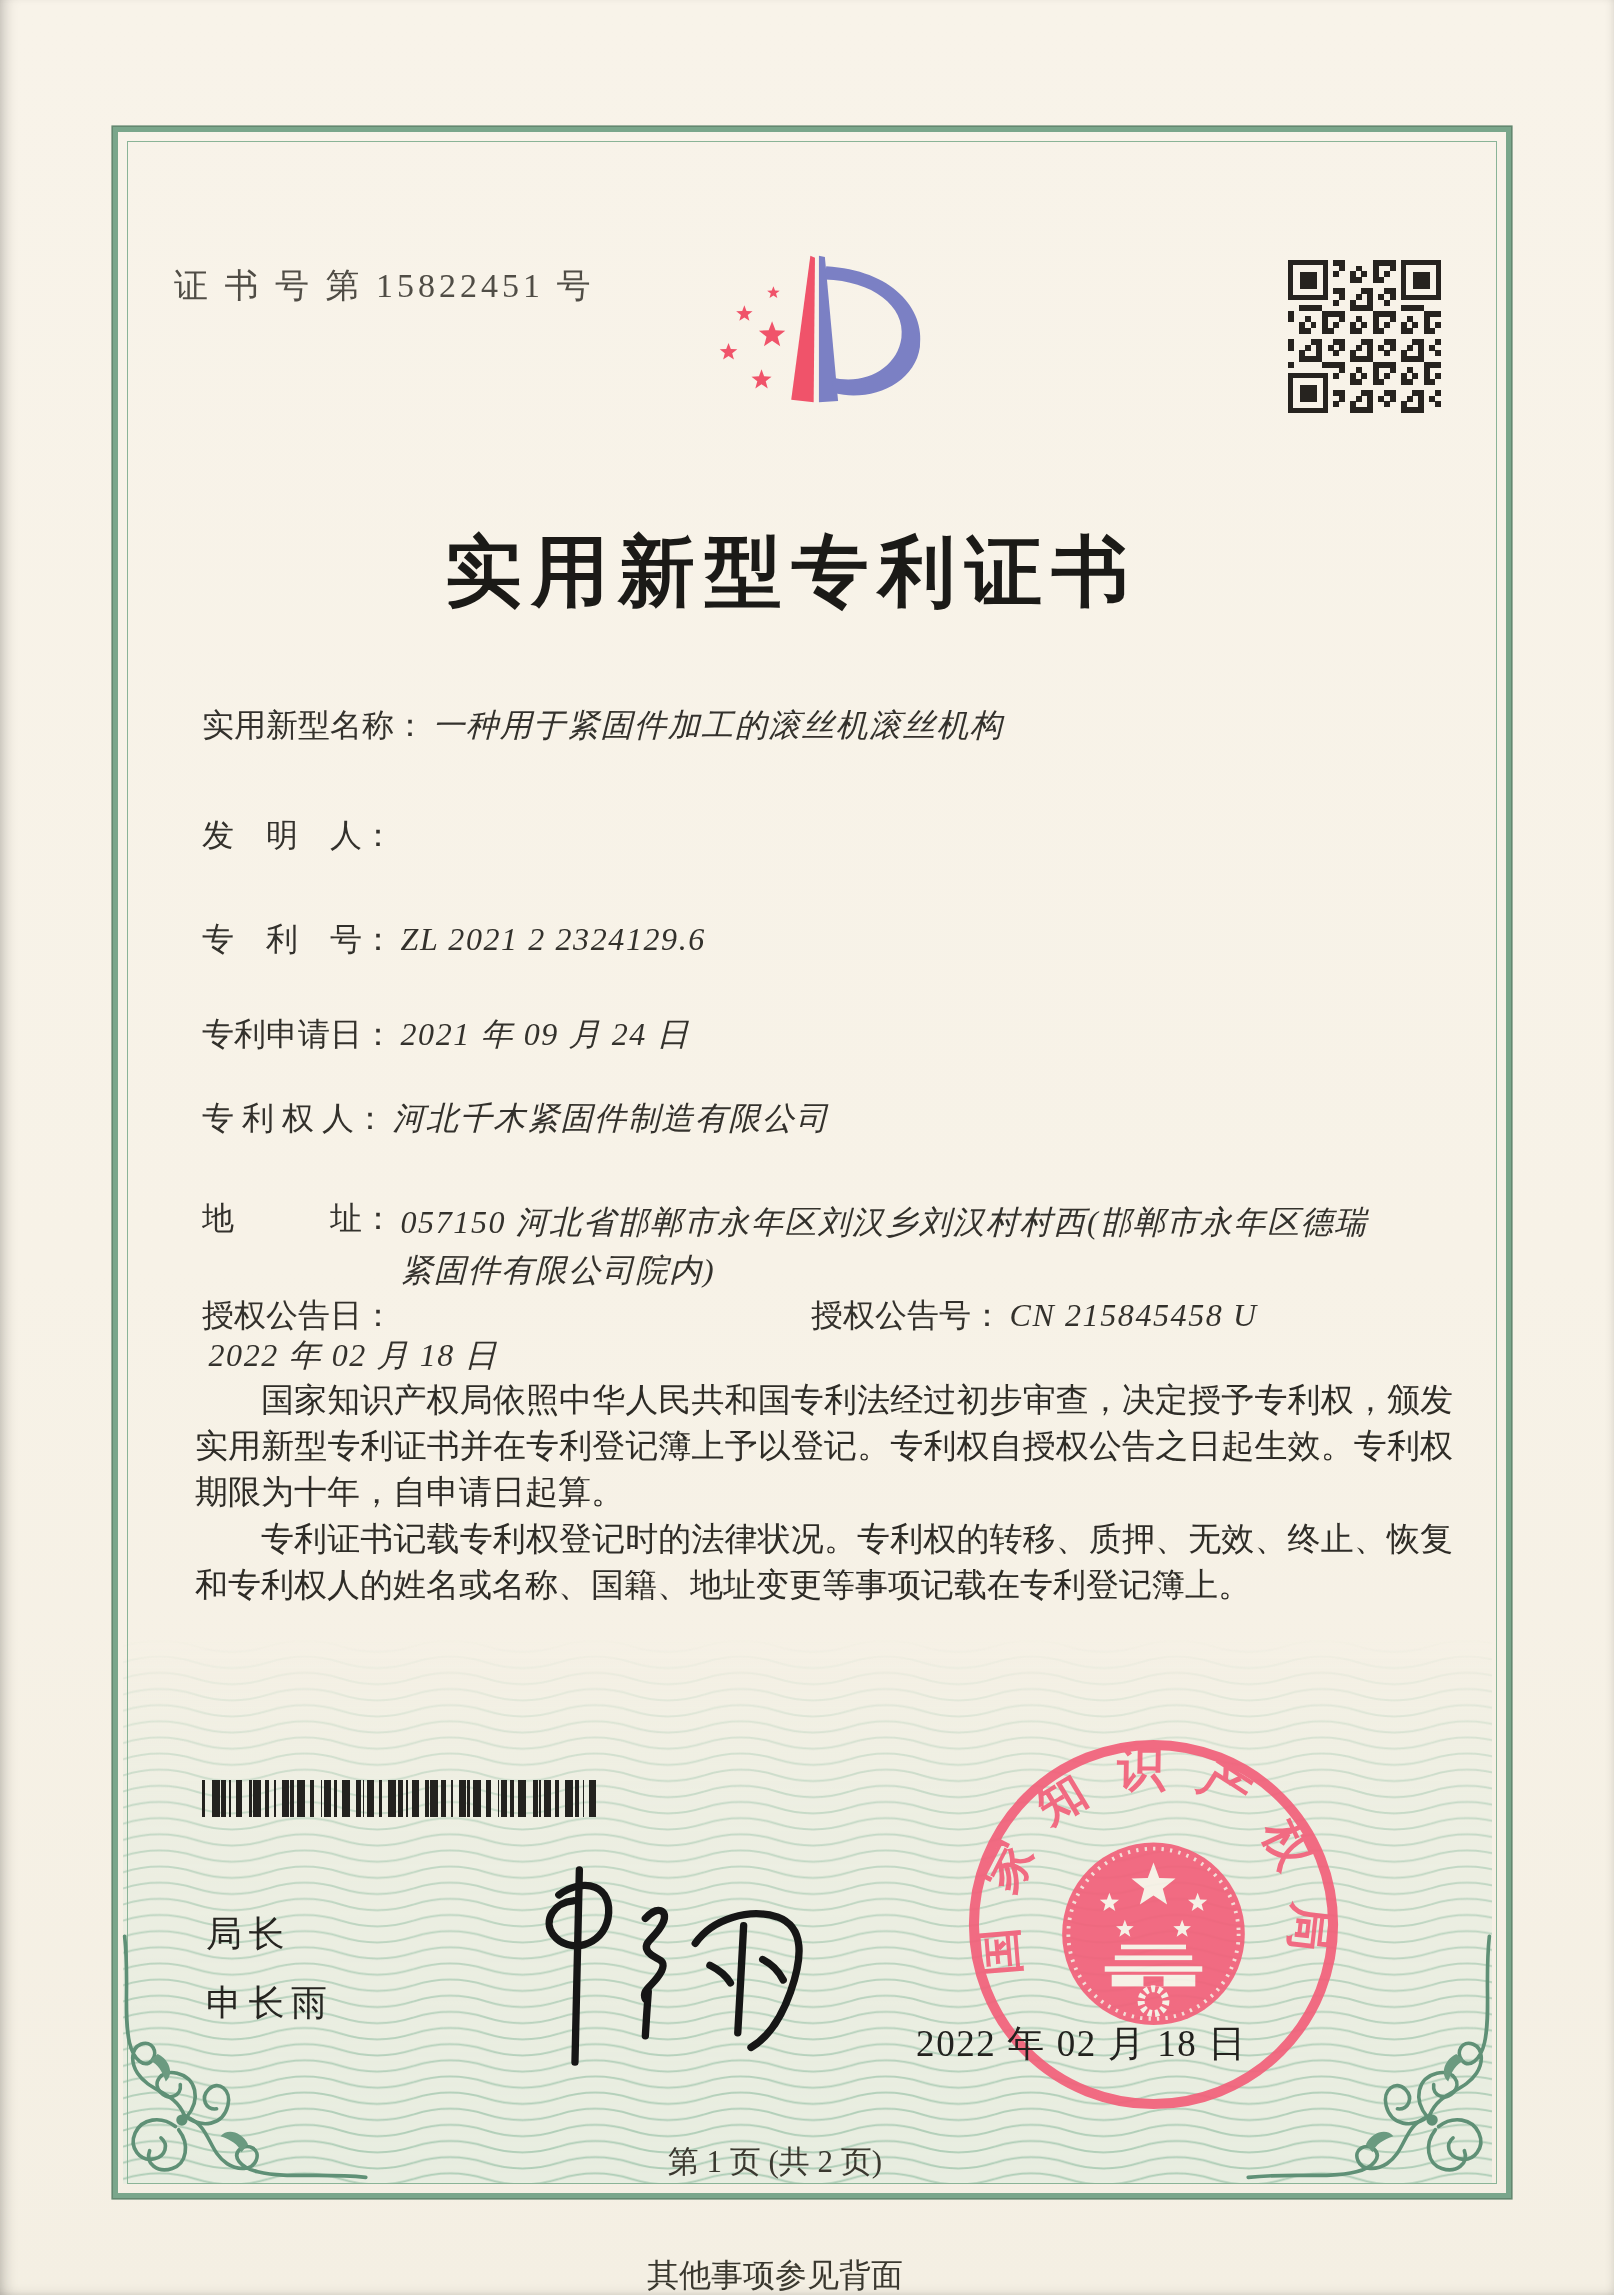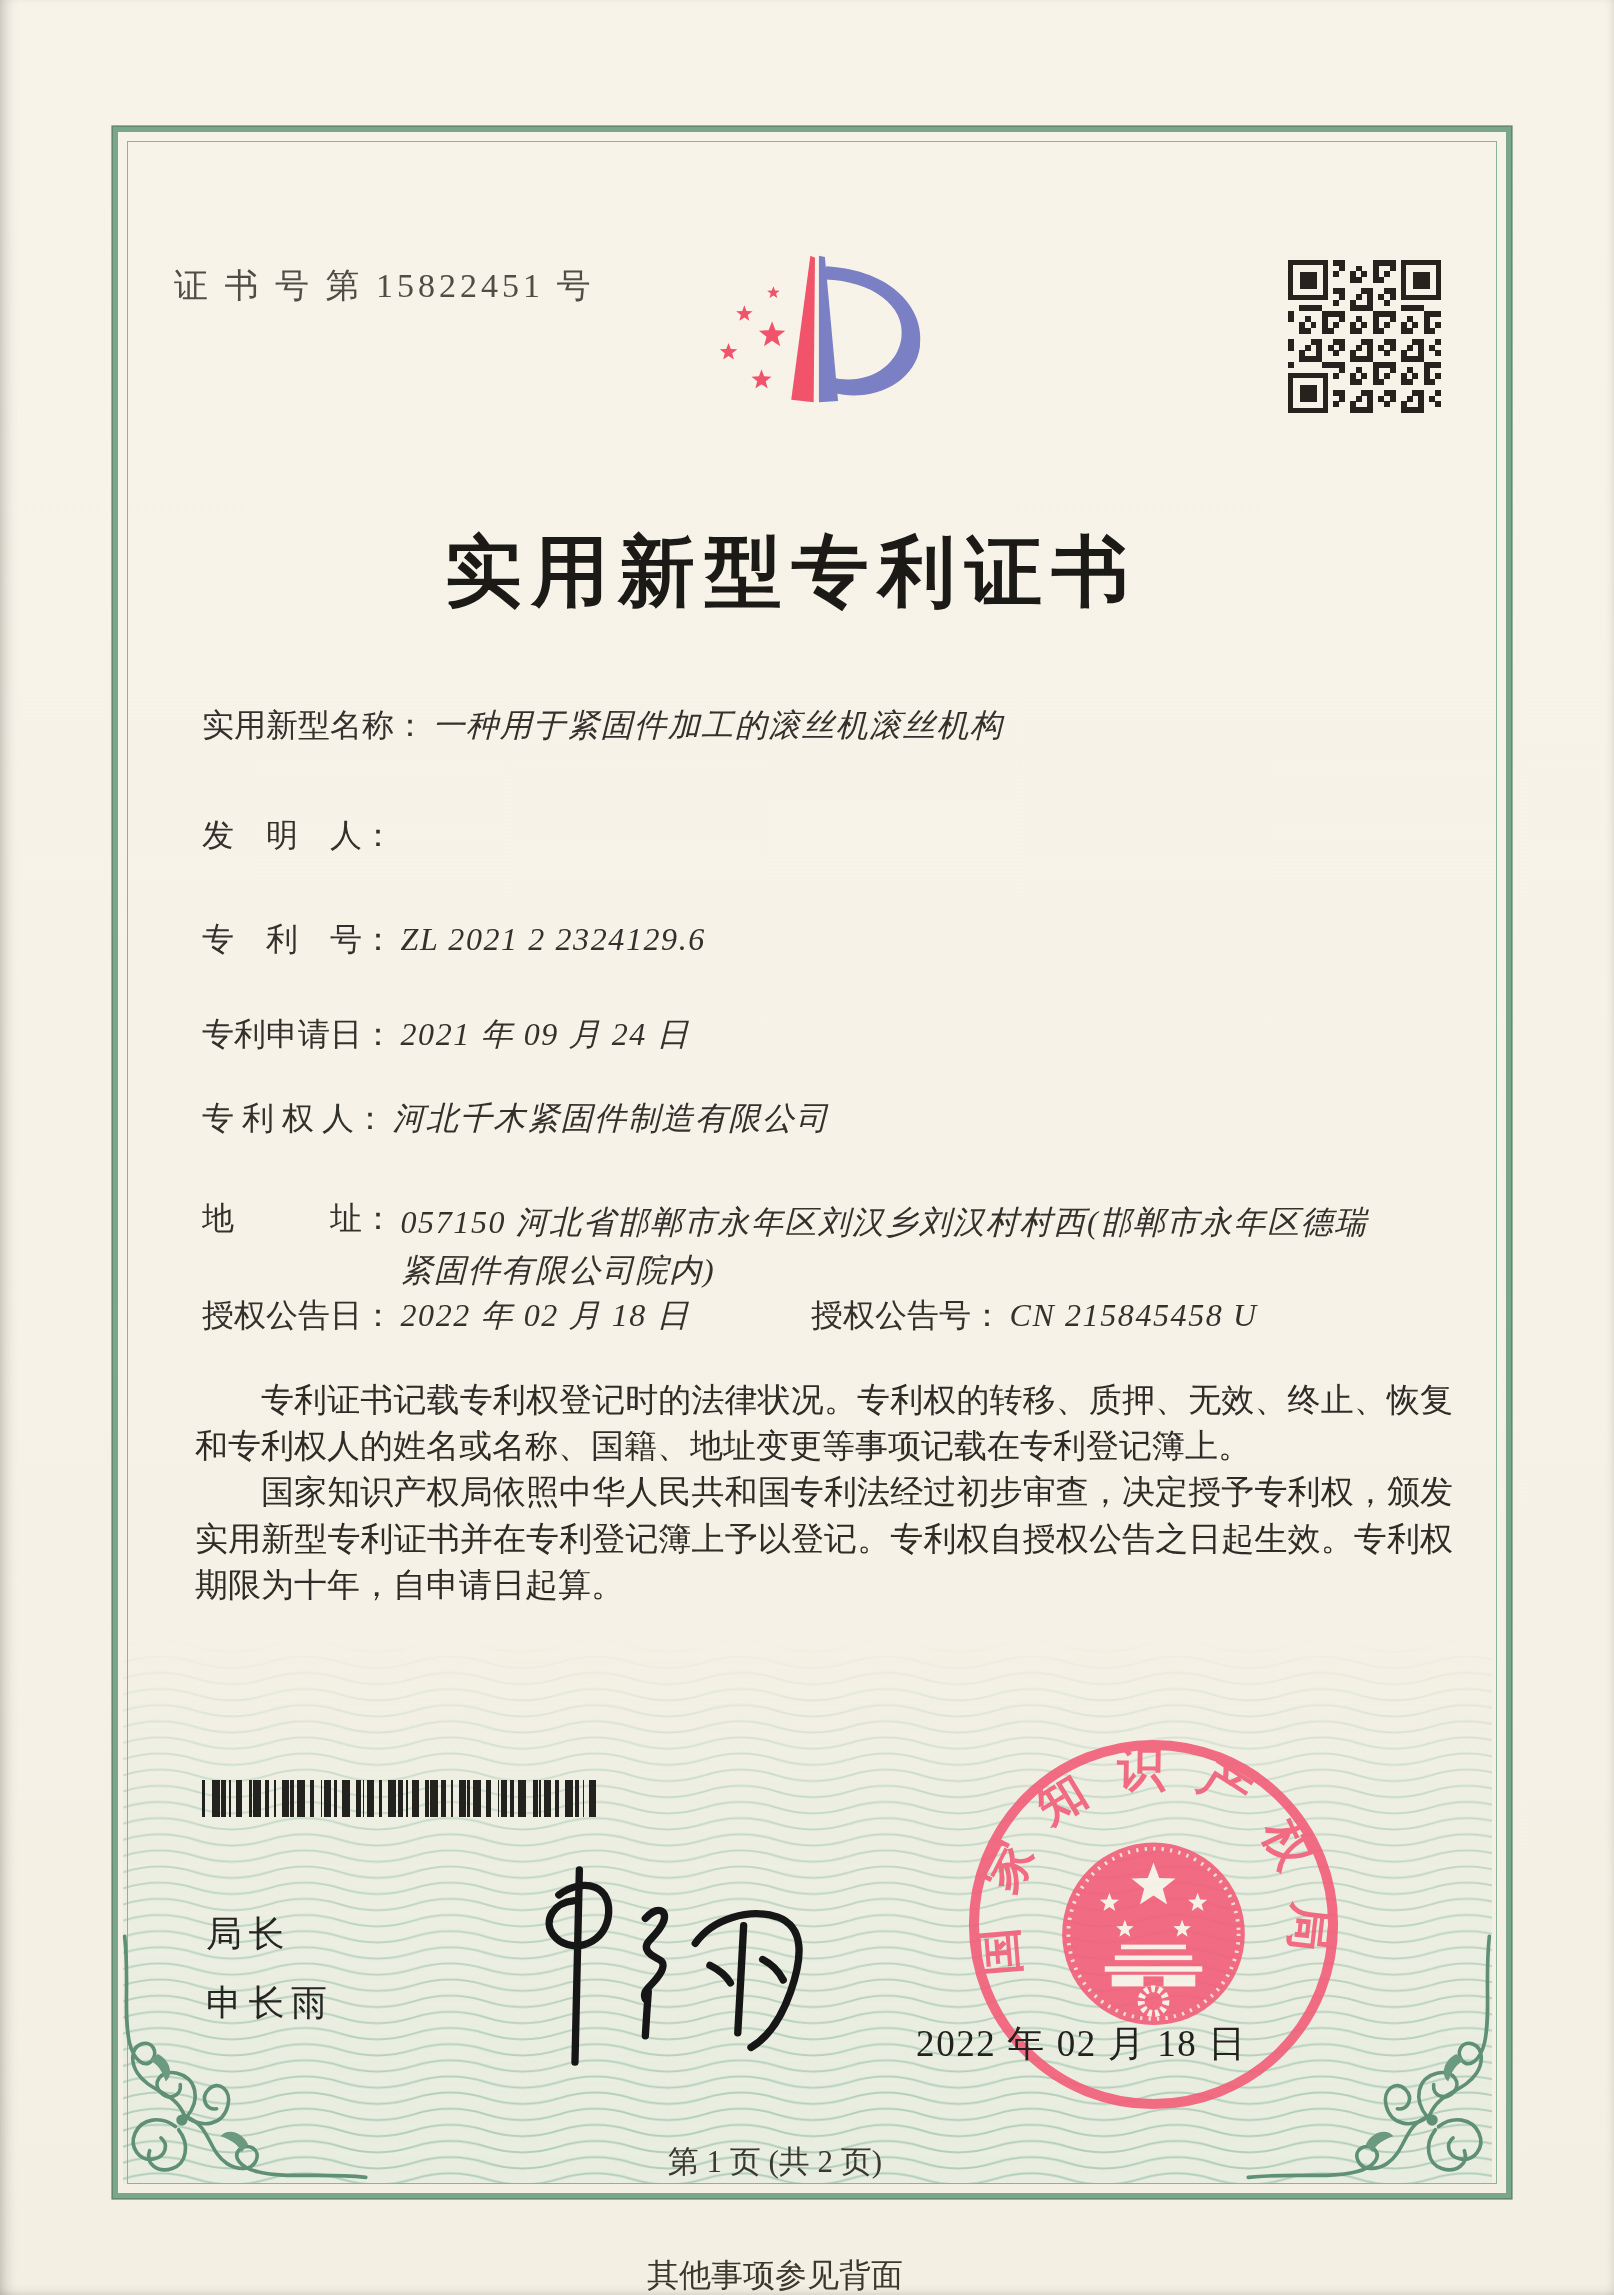--- a/index.html
+++ b/index.html
@@ -341,32 +341,32 @@
     <span class="fvalue">2021 年 09 月 24 日</span>
   </div>
   <div class="row" style="top:1098px">
     <span class="flabel">专 利 权 人：</span>
     <span class="fvalue">河北千木紧固件制造有限公司</span>
   </div>
   <div class="row row-address" style="top:1198px">
     <span class="flabel">地　　　址：</span>
     <span class="fvalue">057150 河北省邯郸市永年区刘汉乡刘汉村村西(邯郸市永年区德瑞紧固件有限公司院内)</span>
   </div>
-  <div class="row" style="top:1295px;position:absolute;">
+  <div class="row" style="top:1295px;position:absolute;flex-direction:column;">
     <span class="flabel">授权公告日：</span>
     <span class="fvalue">2022 年 02 月 18 日</span>
     <span class="grant-group2">
       <span class="flabel">授权公告号：</span>
       <span class="fvalue">CN 215845458 U</span>
     </span>
   </div>
 
   <div class="abs paras">
+    <p>国家知识产权局依照中华人民共和国专利法经过初步审查，决定授予专利权，颁发实用新型专利证书并在专利登记簿上予以登记。专利权自授权公告之日起生效。专利权期限为十年，自申请日起算。</p>
     <p>专利证书记载专利权登记时的法律状况。专利权的转移、质押、无效、终止、恢复和专利权人的姓名或名称、国籍、地址变更等事项记载在专利登记簿上。</p>
-    <p>国家知识产权局依照中华人民共和国专利法经过初步审查，决定授予专利权，颁发实用新型专利证书并在专利登记簿上予以登记。专利权自授权公告之日起生效。专利权期限为十年，自申请日起算。</p>
   </div>
 
   <div class="abs barcode">
       <div style="width: 3.2px; margin-right: 6.5px;"></div>
       <div style="width: 8px; margin-right: 1.6px;"></div>
       <div style="width: 4.8px; margin-right: 3.2px;"></div>
       <div style="width: 1.6px; margin-right: 4.8px;"></div>
       <div style="width: 6.5px; margin-right: 6.5px;"></div>
       <div style="width: 3.2px; margin-right: 1.6px;"></div>
       <div style="width: 8px; margin-right: 3.2px;"></div>

